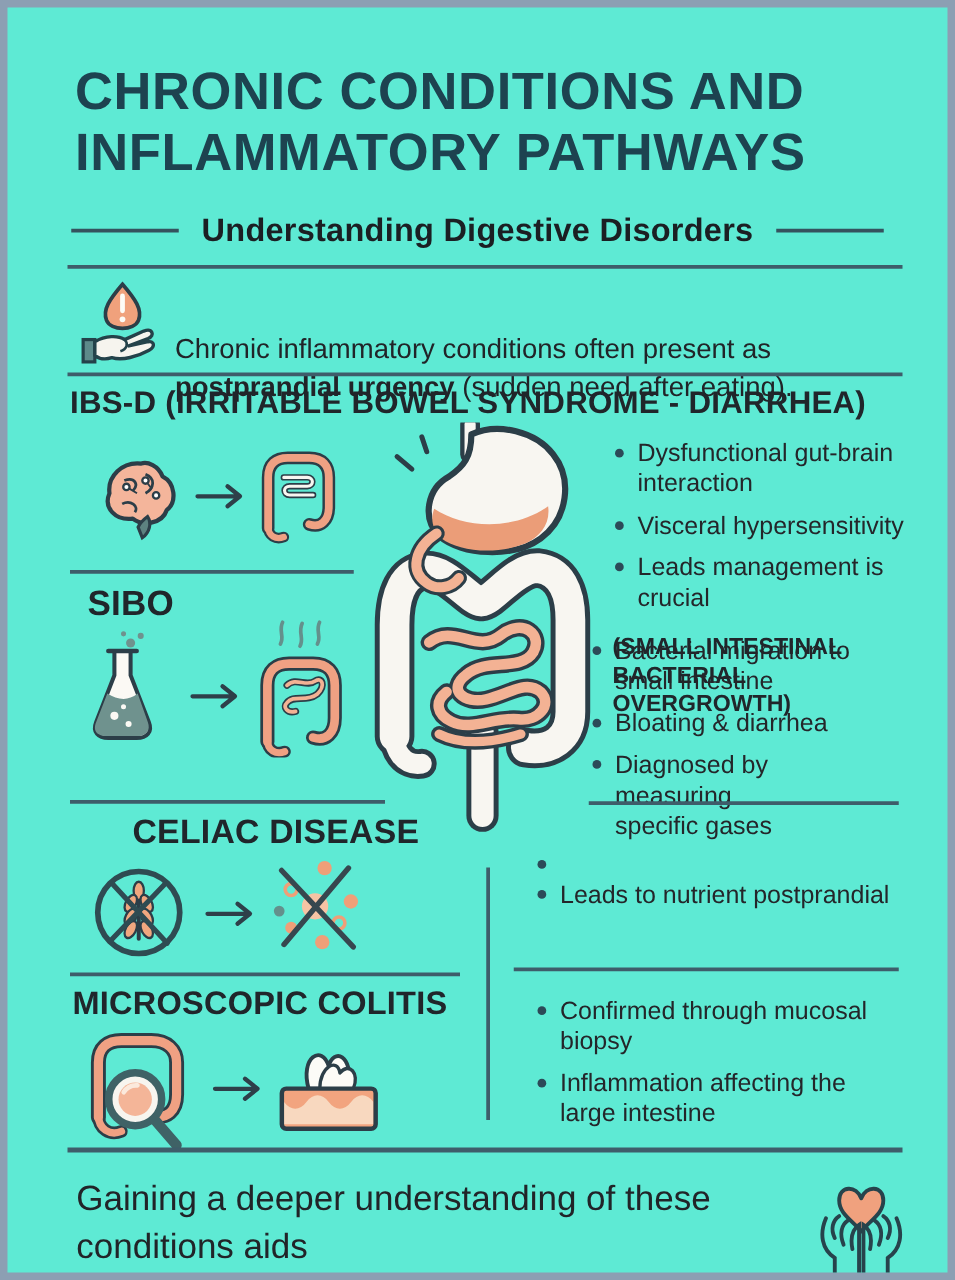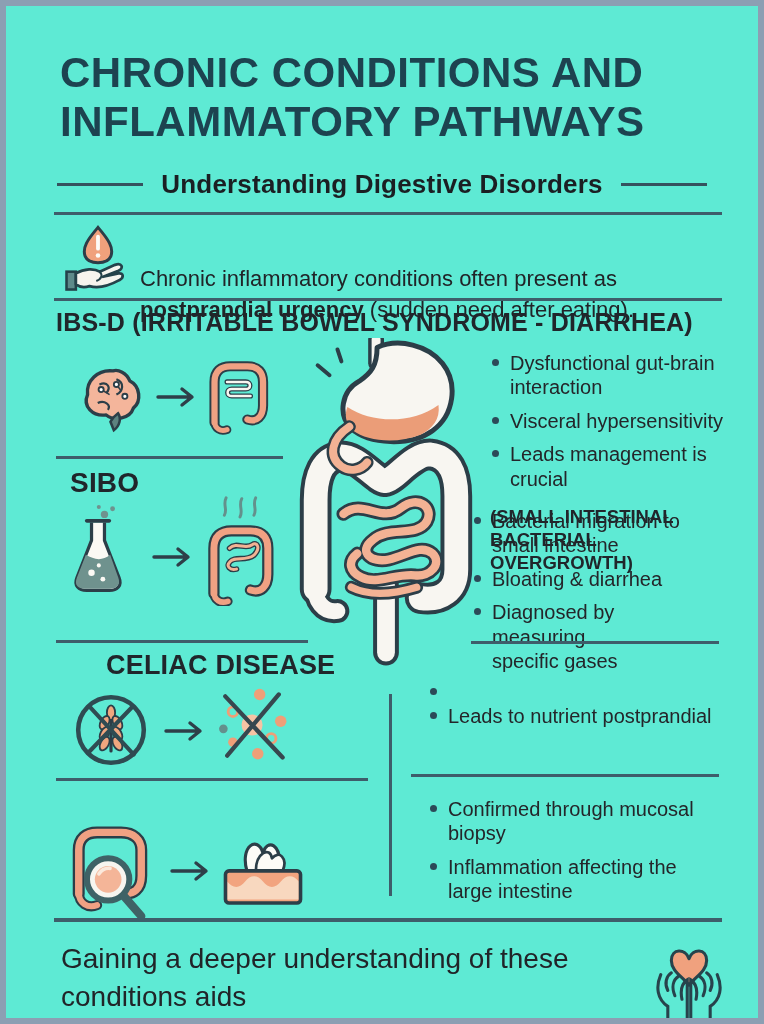--- a/index.html
+++ b/index.html
@@ -230,20 +230,21 @@
     <li>
         <span class="dot"></span>
         <span class="pre">Leads to nutrient postprandial</span>
       </li>
   </ul>
 
   <div class="abs rule" style="left:383px;top:688px;width:2.5px;height:202px;"></div>
   <div class="abs rule" style="left:405px;top:768px;width:308px;height:2.5px;"></div>
 
   <div class="abs rule" style="left:50px;top:772px;width:312px;height:2.5px;"></div>
+  <div class="abs sec-head h-colitis">MICROSCOPIC COLITIS</div>
 
   <svg class="abs" style="left:58px;top:816px;" width="92" height="100" viewBox="0 0 100 108">
     <g fill="none" stroke-linecap="round" stroke-linejoin="round">
       <path d="M16,78 L16,30 C16,17 24,11 36,11 L62,11 C76,11 84,19 84,30 L84,58 C84,72 76,80 62,76" stroke="#2c3e48" stroke-width="13"></path>
       <path d="M16,76 C16,88 26,94 36,90" stroke="#2c3e48" stroke-width="11"></path>
       <path d="M16,78 L16,30 C16,17 24,11 36,11 L62,11 C76,11 84,19 84,30 L84,58 C84,72 76,80 62,76" stroke="#f0a183" stroke-width="8"></path>
       <path d="M16,76 C16,88 26,94 36,90" stroke="#f0a183" stroke-width="6.5"></path>
     </g>
     <circle cx="48" cy="62" r="23" fill="#f7f5ef" stroke="#3f6266" stroke-width="6.5"></circle>
     <circle cx="48" cy="62" r="14.5" fill="#f4b598"></circle>

